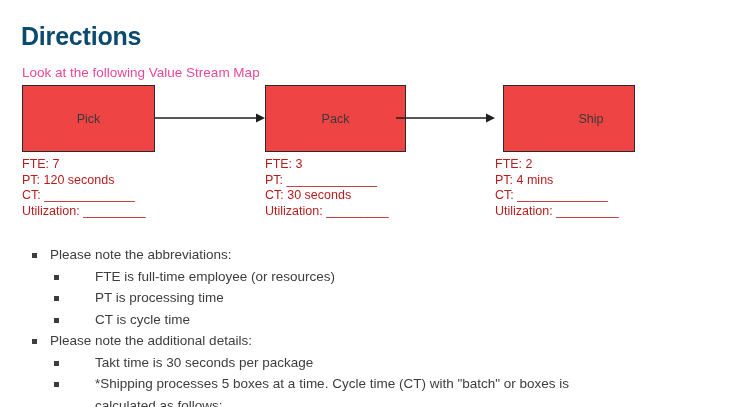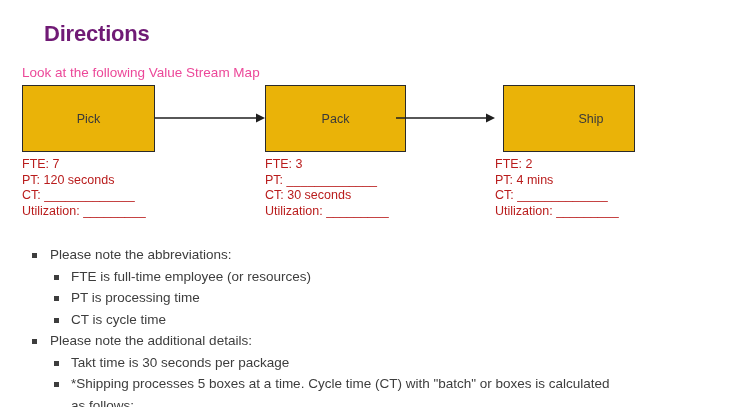--- a/index.html
+++ b/index.html
@@ -14,26 +14,25 @@
     overflow: hidden;
     font-family: "Liberation Sans", sans-serif;
     color: #333333;
     -webkit-font-smoothing: antialiased;
   }
 
   #page-title {
     position: absolute;
     left: 21px;
     top: 6px;
-    font-size: 22px;
+    font-size: 25px;
     font-weight: bold;
-    color: #701a75;
+    color: #0c4a6e;
     letter-spacing: -0.2px;
     line-height: 26px;
-    margin-left: 23px;
   }
 
   #intro-text {
     position: absolute;
     left: 22px;
     top: 50px;
     font-size: 13.5px;
     color: #ec4899;
     line-height: 18px;
   }
@@ -42,21 +41,21 @@
   #vsm {
     position: absolute;
     left: 0;
     top: 0;
     width: 747px;
     height: 232px;
   }
   .proc-box {
     position: absolute;
     border: 1.4px solid #2a2a2a;
-    background: #eab308;
+    background: #ef4444;
     box-sizing: border-box;
     display: flex;
     align-items: center;
     justify-content: center;
   }
   .proc-label {
     font-size: 12.5px;
     color: #3a3a3a;
     line-height: 16px;
   }
@@ -95,21 +94,21 @@
   .note-group { position: relative; }
   .lvl1 {
     position: relative;
     padding-left: 50px;
     font-size: 13.5px;
     line-height: 21.5px;
     color: #3d3d3d;
   }
   .lvl2 {
     position: relative;
-    padding-left: 71px;
+    padding-left: 95px;
     font-size: 13.5px;
     line-height: 21.5px;
     color: #3d3d3d;
   }
   .lvl1::before,
   .lvl2::before {
     content: "";
     position: absolute;
     width: 5px;
     height: 5px;

